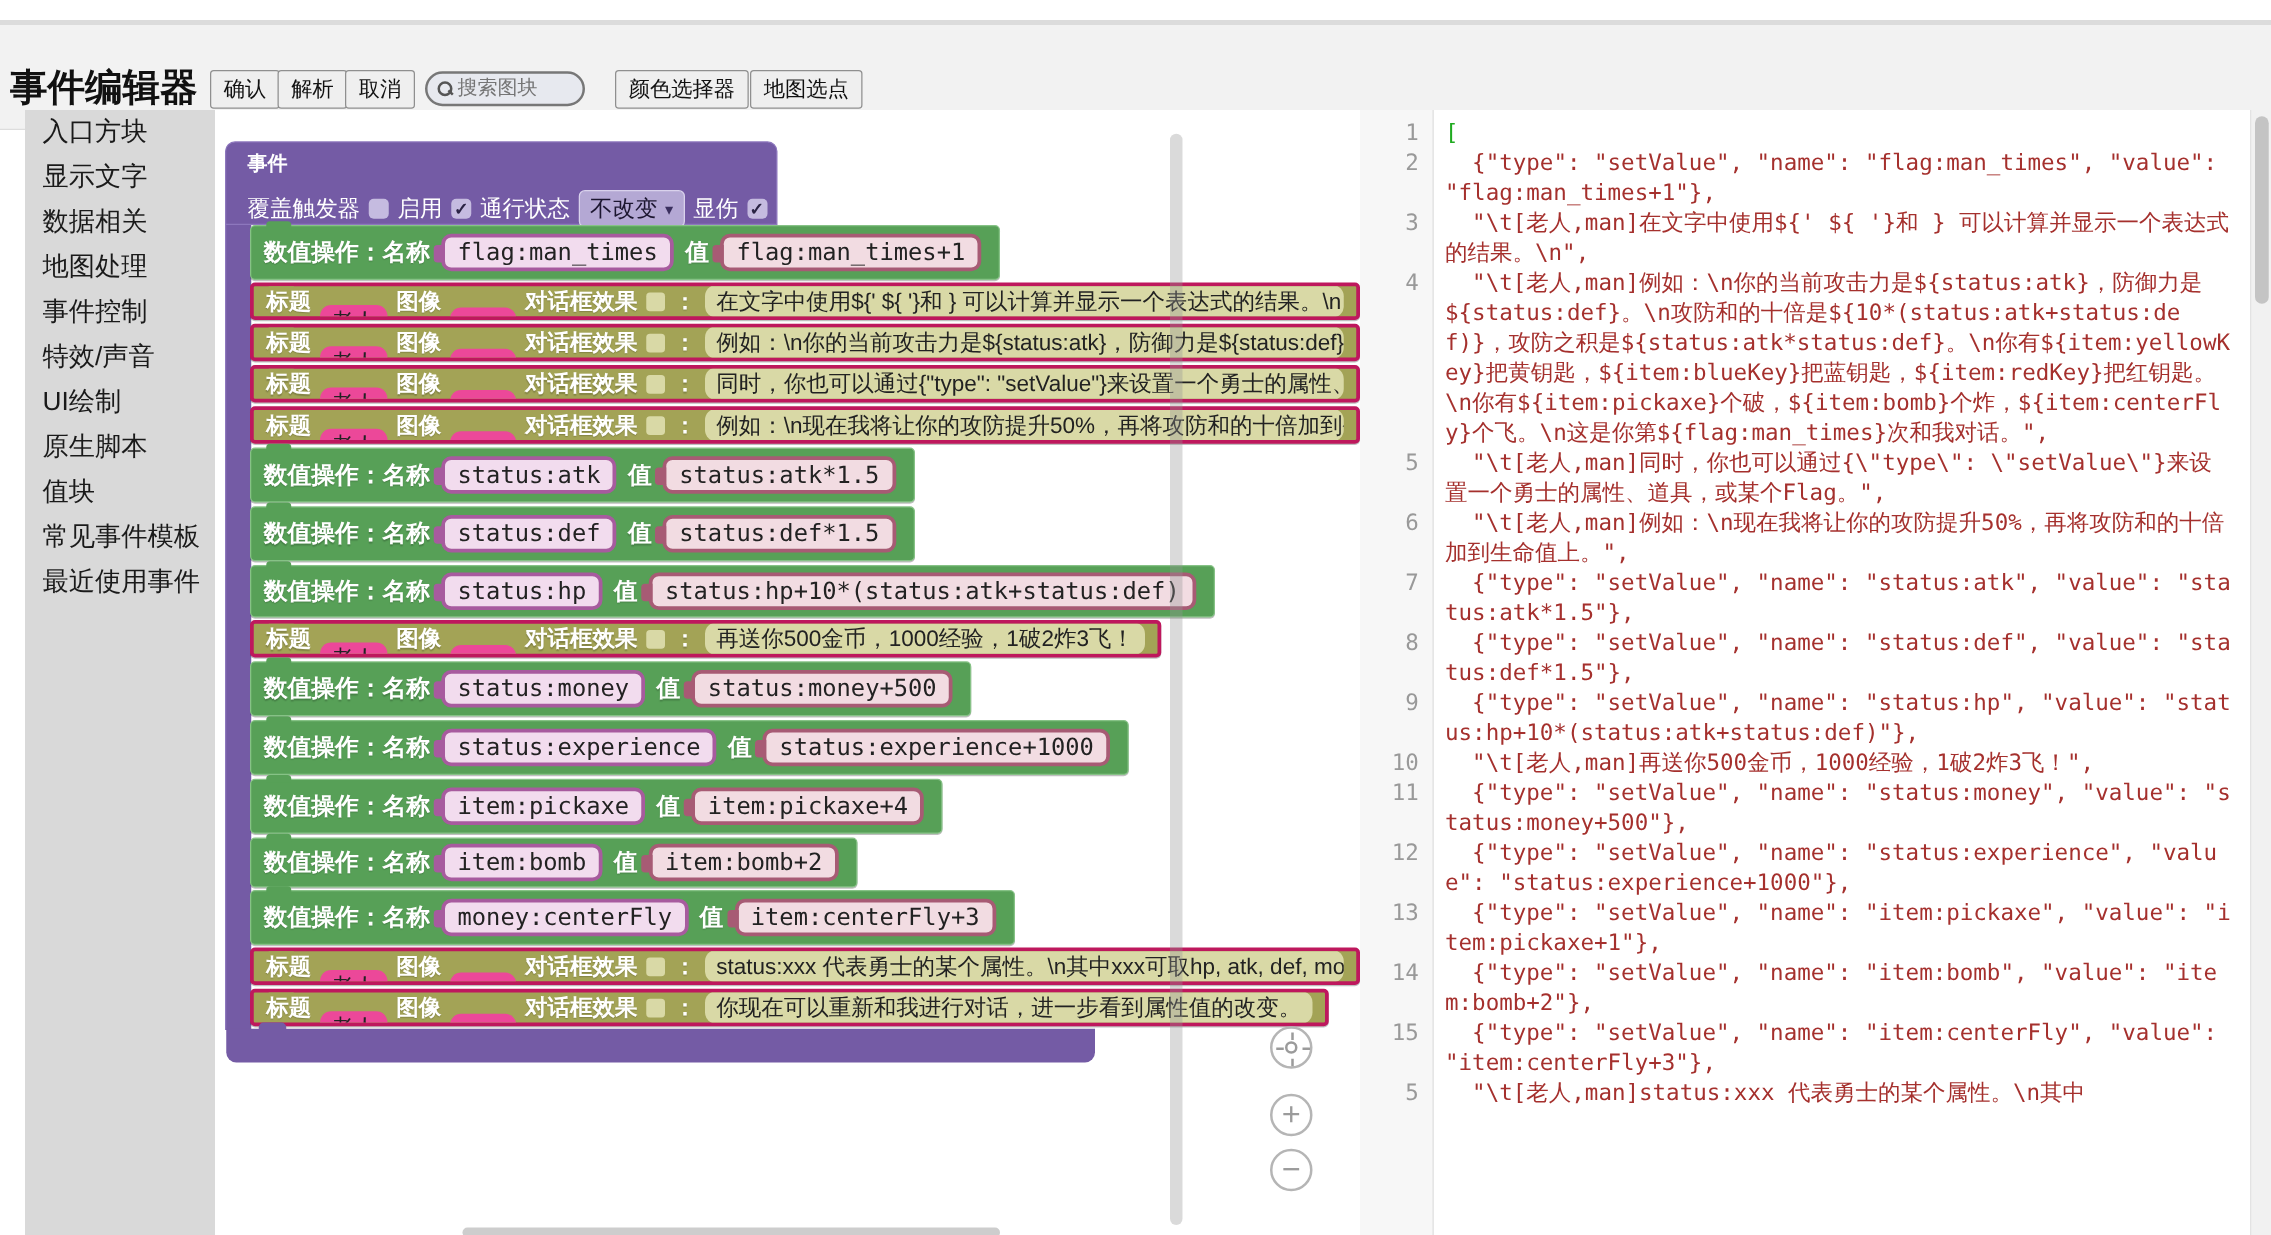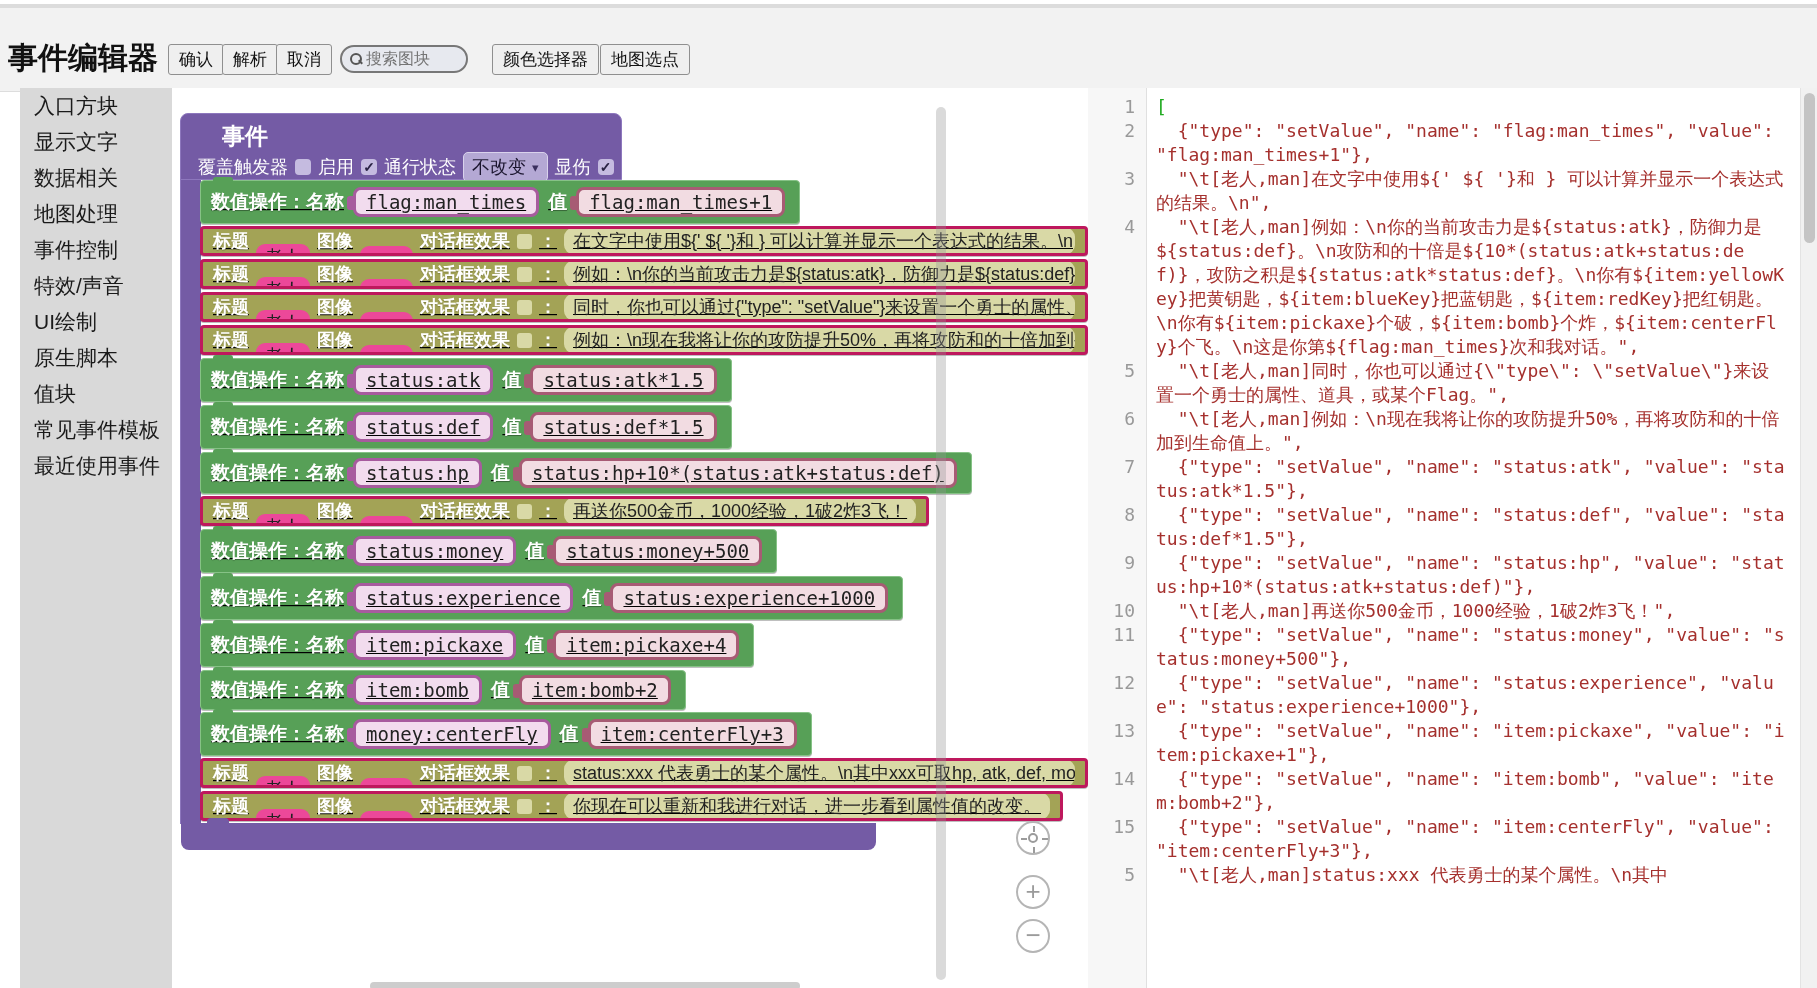--- a/index.html
+++ b/index.html
@@ -1,21 +1,21 @@
 <!DOCTYPE html>
 <html><head>
 <meta charset="utf-8">
 <style>
   * { margin:0; padding:0; box-sizing:border-box; }
   html,body { width:1817px; height:988px; overflow:hidden; background:#fff;
     font-family:"Liberation Sans", sans-serif; }
   .app { position:relative; width:1817px; height:988px; background:#fff; }
 
   
-  .toolbar { position:absolute; left:0; top:4px; width:1817px; height:88px;
+  .toolbar { position:absolute; left:0; top:16px; width:1817px; height:88px;
     background:#f2f2f2; border-top:4px solid #dcdcdc; border-bottom:1px solid #ddd; }
   .tb-title { position:absolute; left:8px; top:30px; font-size:30px; font-weight:bold; color:#111; }
   .tb-btn { position:absolute; top:36px; height:31px; background:#efefef; border:1px solid #8f8f8f;
     border-radius:3px; font-size:17px; color:#111; text-align:center; line-height:28px; padding:0 10px; cursor:pointer; }
   .tb-search { position:absolute; left:340px; top:37px; width:128px; height:28px; border:2px solid #777;
     border-radius:14px; background:#e7e9ef; display:flex; align-items:center; padding:0 8px; }
   .mag { position:relative; width:12px; height:12px; flex:none; margin-right:4px; }
   .mag::before { content:""; position:absolute; left:0; top:0; width:8px; height:8px;
     border:2px solid #555; border-radius:50%; }
   .mag::after { content:""; position:absolute; left:8px; top:8px; width:5px; height:2px;
@@ -31,31 +31,31 @@
   .canvas { position:absolute; left:172px; top:88px; width:916px; height:900px; background:#fff; overflow:hidden; }
 
   .purple-top { position:absolute; left:8px; top:25px; width:442px; height:67px;
     background:#745ba5; border:1px solid #8d77bd; border-radius:8px 8px 0 0; }
   .purple-spine { position:absolute; left:8px; top:90px; width:21px; height:646px;
     background:#745ba5; border-left:1px solid #8d77bd; }
   .purple-bottom { position:absolute; left:9px; top:735px; width:695px; height:27px;
     background:#745ba5; border-radius:0 0 8px 8px; }
   .purple-bottom::before { content:""; position:absolute; left:26px; top:-5px; width:22px; height:6px;
     background:#745ba5; border-radius:4px 4px 0 0; }
-  .ev-title { position:absolute; left:17px; top:7px; font-size:23px; font-weight:600; color:#fff;margin-left:24px; }
+  .ev-title { position:absolute; left:17px; top:7px; font-size:16px; font-weight:600; color:#fff; }
   .ev-fields { position:absolute; left:17px; top:38px; display:flex; align-items:center; gap:7px; white-space:nowrap; }
   .ev-lbl { color:#fff; font-size:18px; }
   .cb { width:16px; height:16px; border-radius:4px; background:#c5bbe0; color:#2a2344;
     font-size:14px; font-weight:bold; text-align:center; line-height:16px; cursor:pointer; }
   .dd { display:flex; align-items:center; gap:6px; background:#b4a8d4; border:1px solid #d9d2ec;
     border-radius:5px; padding:2px 8px; font-size:18px; color:#1c1630; cursor:pointer; }
   .dd-arrow { font-size:13px; color:#3a2f5e; }
 
   .row { position:absolute; left:28px; display:flex; align-items:center; white-space:nowrap;
-    border-radius:4px; cursor:grab;text-decoration:underline; }
+    border-radius:4px; cursor:grab; }
   .b-green { background:#57a057; border:1px solid #86c286; box-shadow:0 1px 0 rgba(0,0,0,.25); height:44px; padding:0 14px 0 10px; gap:9px; }
   .b-green::before { content:""; position:absolute; top:-4px; left:12px; width:20px; height:6px;
     background:#57a057; border-radius:3px 3px 0 0; }
   .b-olive { background:#a3a356; border:3px solid #be185d; box-shadow:0 1px 0 rgba(0,0,0,.25); height:30px; padding:0 10px 0 10px; gap:7px; max-width:888px; overflow:hidden; }
   .b-olive::before { content:""; position:absolute; top:-4px; left:12px; width:20px; height:6px;
     background:#a3a356; border-radius:3px 3px 0 0; }
   .g-lbl { color:#fff; font-size:19px; font-weight:600; text-shadow:0 1px 1px rgba(0,0,0,.2); }
   .o-lbl { color:#fff; font-size:18px; font-weight:600; text-shadow:0 1px 1px rgba(0,0,0,.2); }
   .pill { position:relative; height:30px; display:flex; align-items:center; padding:0 10px;
     border-radius:8px; font-size:19px; color:#222; font-family:"DejaVu Sans Mono", monospace; cursor:text; }

